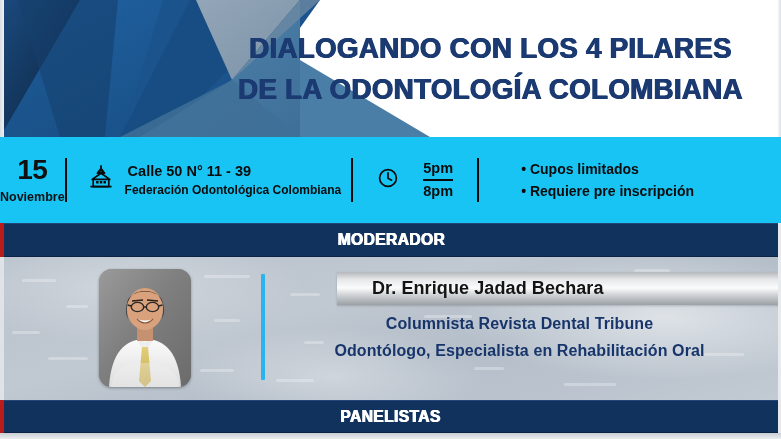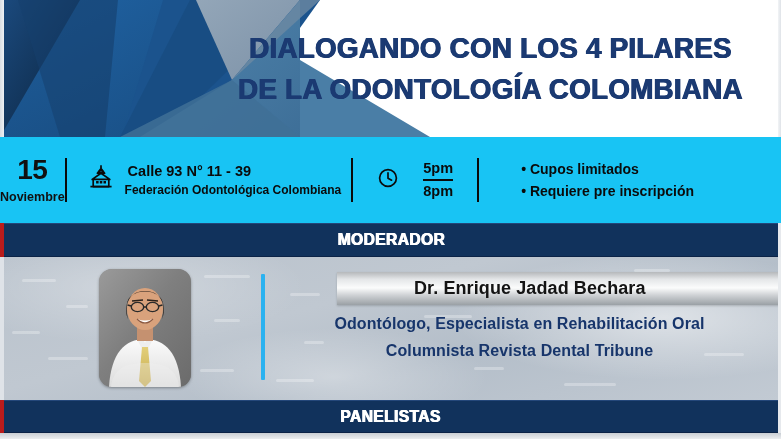--- a/index.html
+++ b/index.html
@@ -171,21 +171,20 @@
     position:absolute;left:333px;top:15px;width:444px;height:33px;
     background:linear-gradient(to bottom,#b5b8bb 0%,#e4e6e8 22%,#fbfcfc 48%,#cfd2d5 70%,#9aa0a5 100%);
     display:flex;align-items:center;
     box-shadow:0 1px 2px rgba(0,0,0,0.18);
   }
   .name-banner span{
     color:#141414;font-weight:bold;font-size:18px;
     font-family:"Liberation Sans",sans-serif;
     padding-left:35px;white-space:nowrap;
     letter-spacing:0.1px;
-    margin-left:42px;
   }
 
   .credentials{
     position:absolute;left:250px;top:58px;width:531px;
     display:flex;flex-direction:column;align-items:center;gap:9px;
   }
   .cred{
     color:#17356b;font-weight:bold;font-size:16px;
     font-family:"Liberation Sans",sans-serif;
     white-space:nowrap;letter-spacing:0.1px;
@@ -274,21 +273,21 @@
               <path d="M4.4 23.6 L25.6 23.6"></path>
             </g>
             <g fill="#0b0b0b">
               <rect x="10.1" y="18.0" width="2.5" height="2.5"></rect>
               <rect x="13.8" y="18.0" width="2.5" height="2.5"></rect>
               <rect x="17.5" y="18.0" width="2.5" height="2.5"></rect>
             </g>
           </svg>
         </span>
         <div class="place-text">
-          <div class="place-l1">Calle 93 N° 11 - 39</div>
+          <div class="place-l1">Calle 50 N° 11 - 39</div>
           <div class="place-l2">Federación Odontológica Colombiana</div>
         </div>
       </div>
 
       <div class="vrule"></div>
 
       <div class="ib-time">
         <span>
           <svg width="22" height="22" viewBox="0 0 22 22" aria-hidden="true">
             <circle cx="11" cy="11" r="8.4" fill="none" stroke="#0b0b0b" stroke-width="1.7"></circle>
@@ -386,22 +385,22 @@
       </svg>
     </div>
 
     <div class="cyan-divider"></div>
 
     <div class="name-banner">
       <span>Dr. Enrique Jadad Bechara</span>
     </div>
 
     <div class="credentials">
+      <div class="cred">Columnista Revista Dental Tribune</div>
       <div class="cred">Odontólogo, Especialista en Rehabilitación Oral</div>
-      <div class="cred">Columnista Revista Dental Tribune</div>
     </div>
 
   </div>
 
   <div class="secbar" id="bar-panelistas">
     <span class="secbar-label">PANELISTAS</span>
   </div>
 
   <div class="footer-sliver"></div>
 

